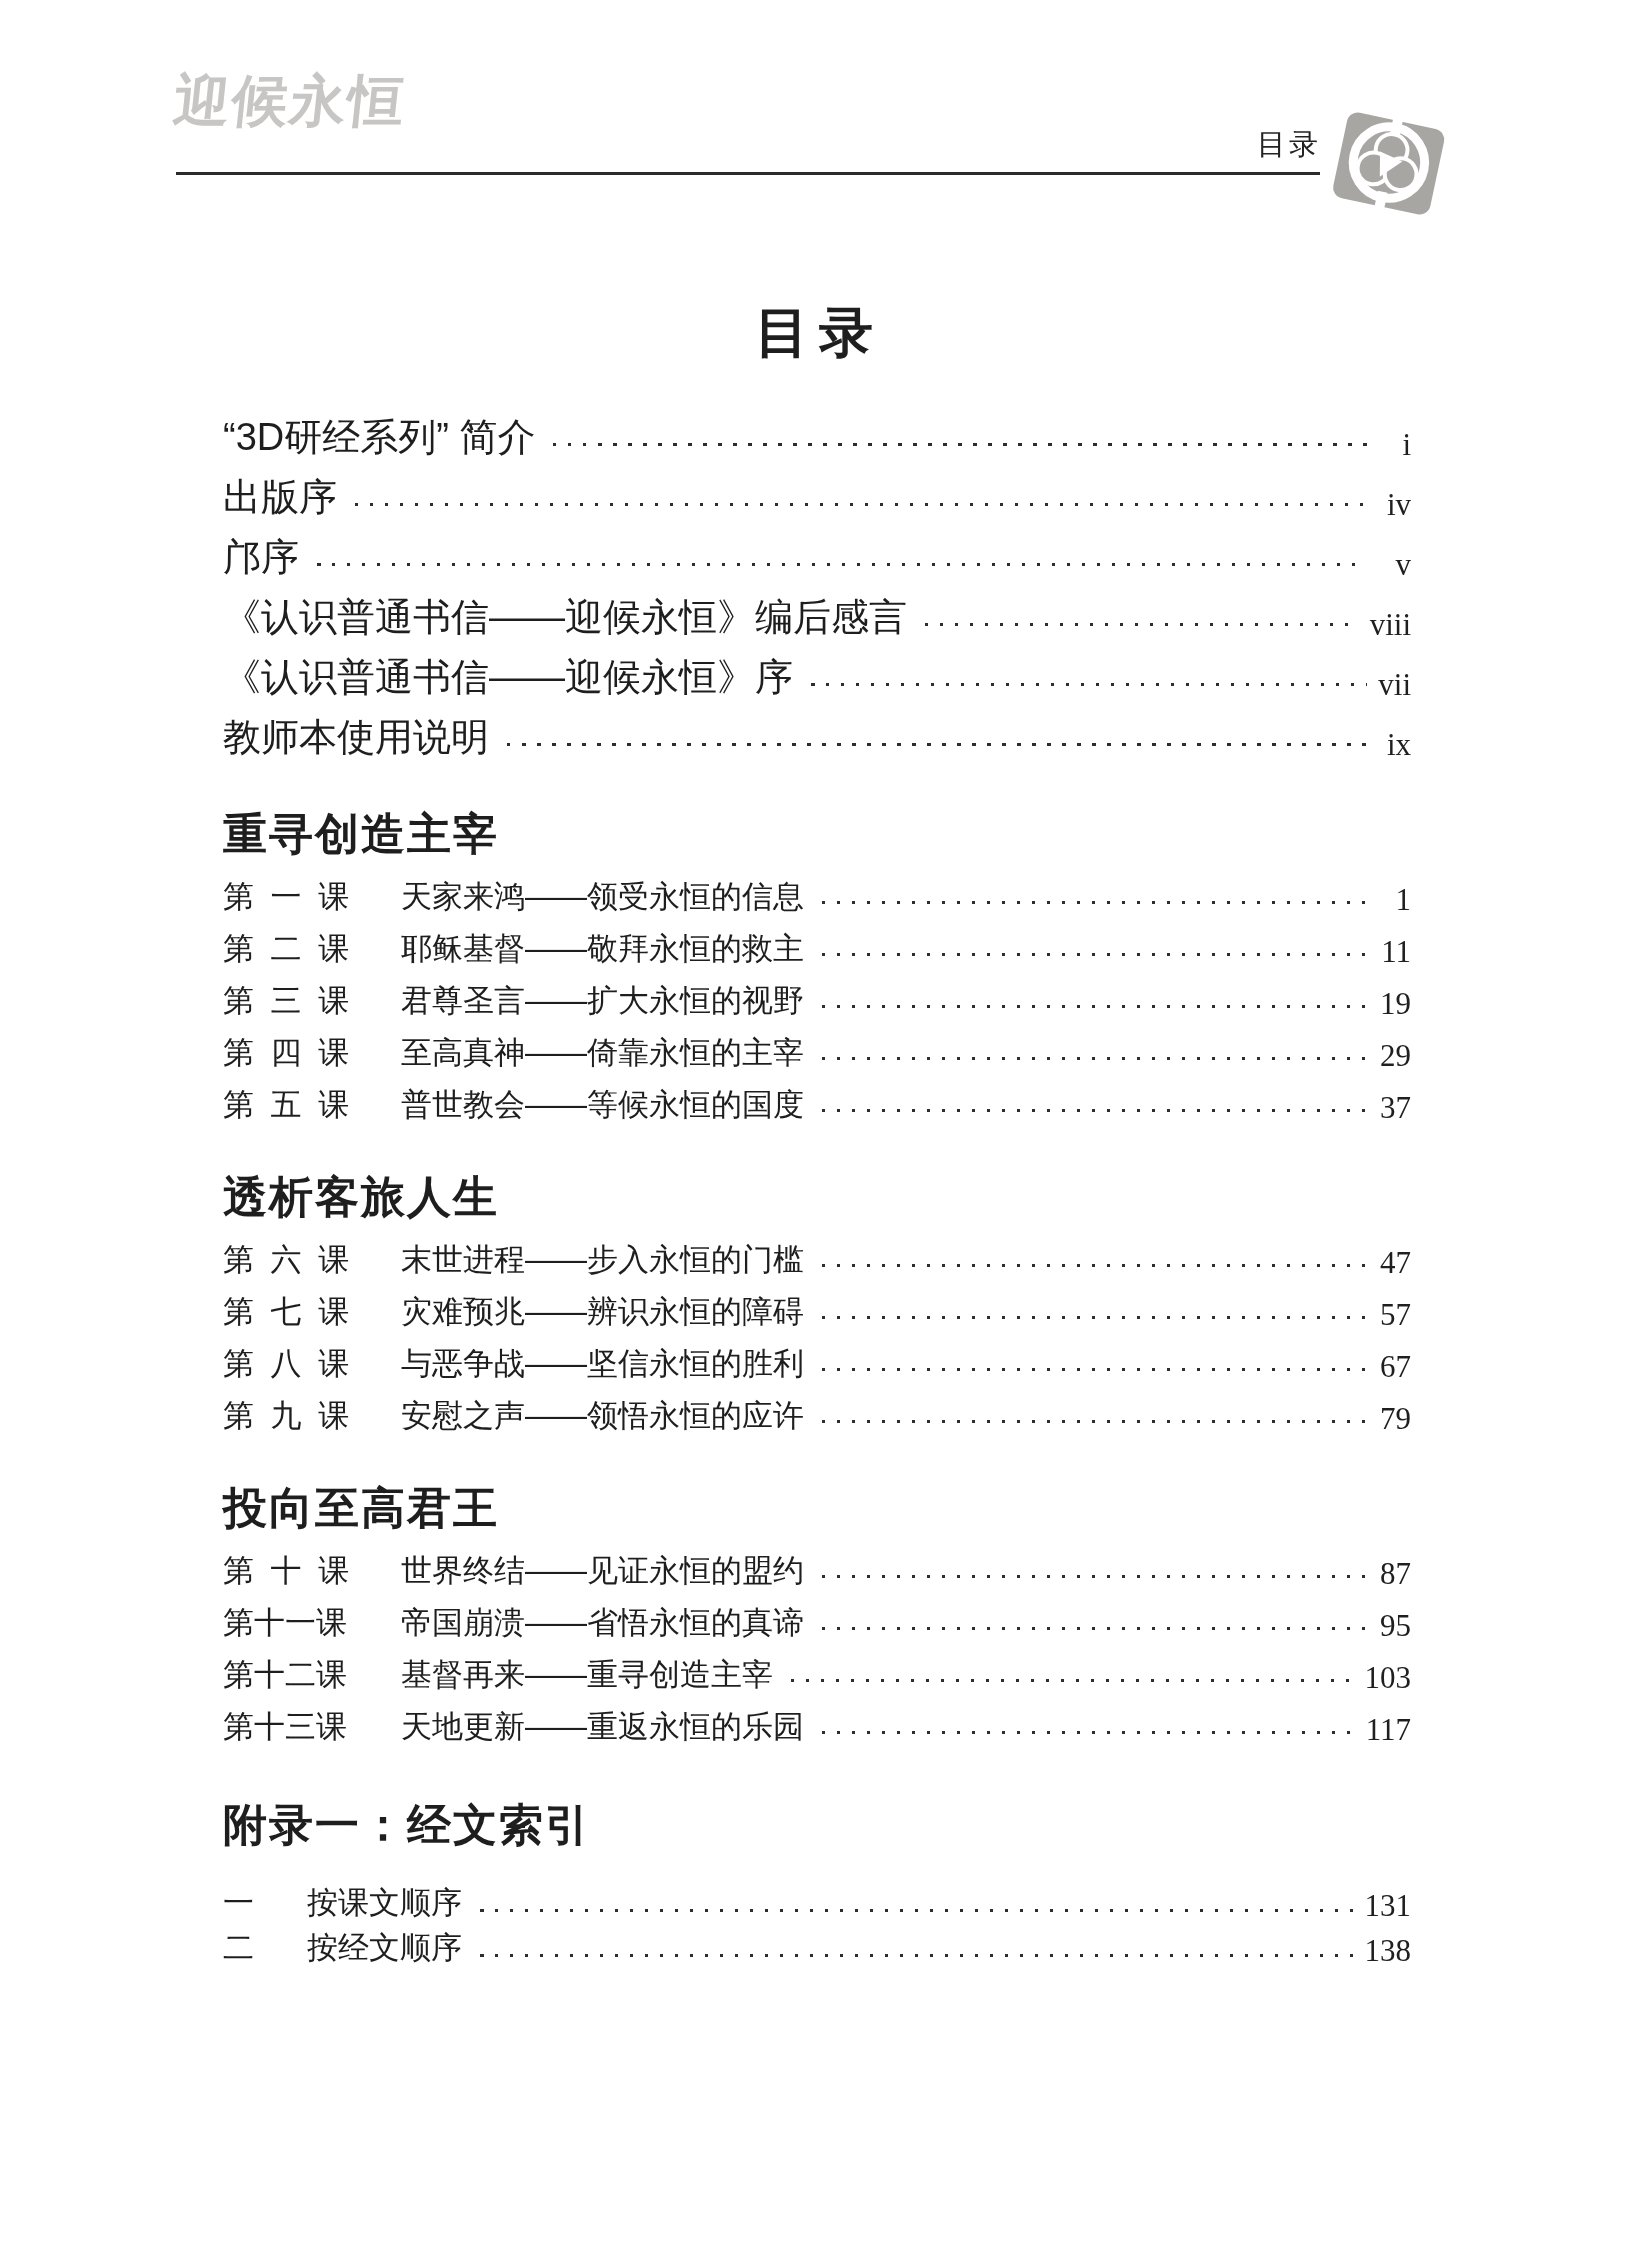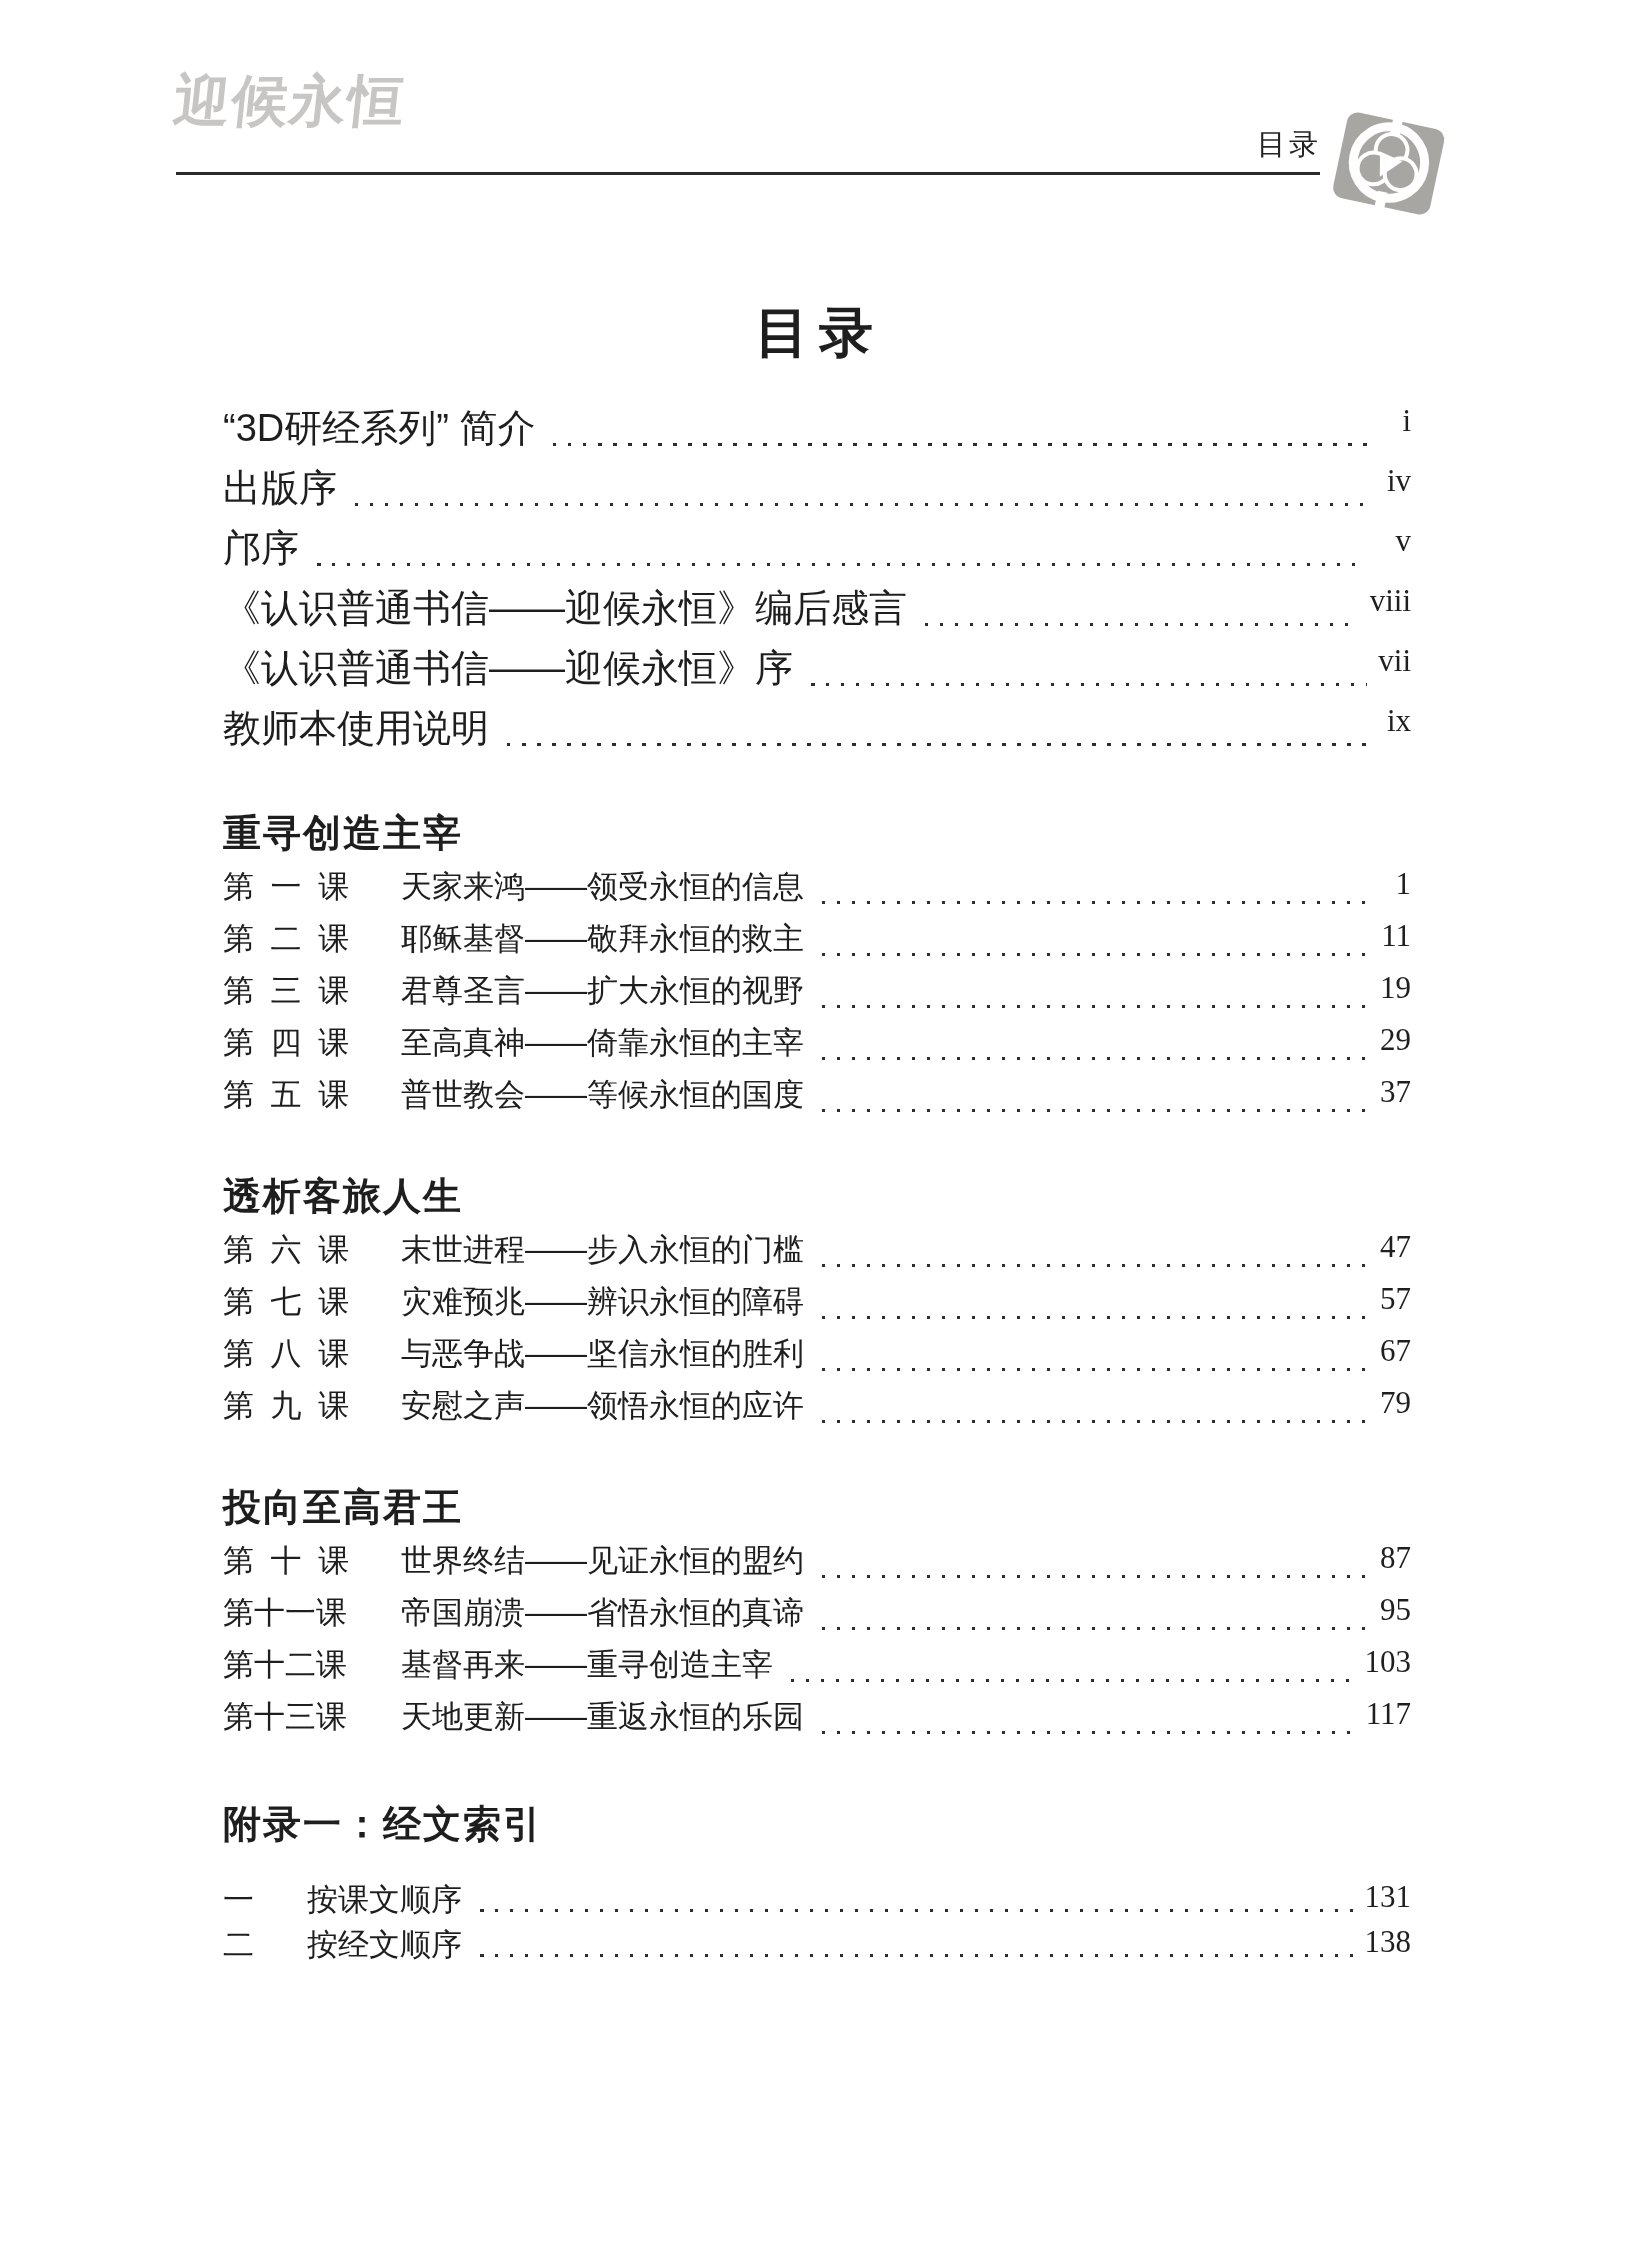--- a/index.html
+++ b/index.html
@@ -44,21 +44,21 @@
     font-size: 54px; font-weight: bold;
     letter-spacing: 10px; line-height: 1.15;
   }
 
   
   .content {
     position: absolute; left: 223px; top: 403px;
     width: 1188px;
   }
   .row {
-    display: flex; align-items: flex-start;
+    display: flex; align-items: flex-end;
     white-space: nowrap;
   }
   .front-row    { height: 60px;   font-size: 38px; }
   .lesson-row   { height: 52px; font-size: 31px; }
   .appendix-row { height: 45px;   font-size: 31px; }
 
   .lesson-num {
     flex: 0 0 178px;
     word-spacing: 8px;
   }
@@ -81,21 +81,21 @@
     font-family: "Liberation Serif", "DejaVu Serif", serif;
     font-size: 31px;
     color: #1f1f1f;
     text-align: right;
     min-width: 34px;
   }
 
   .toc-section { margin-top: 44px; }
   .toc-section.s3 { }
   .section-heading {
-    font-size: 38px; font-weight: bold;
+    font-size: 44px; font-weight: bold;
     line-height: 53px; margin: 0 0 6px 0;
     letter-spacing: 2px;
   }
   .appendix-block { margin-top: 50px; }
   .appendix-block .section-heading { margin-bottom: 28px; }
 </style>
 </head>
 <body>
 
 <div class="book-logo">迎候永恒</div>

